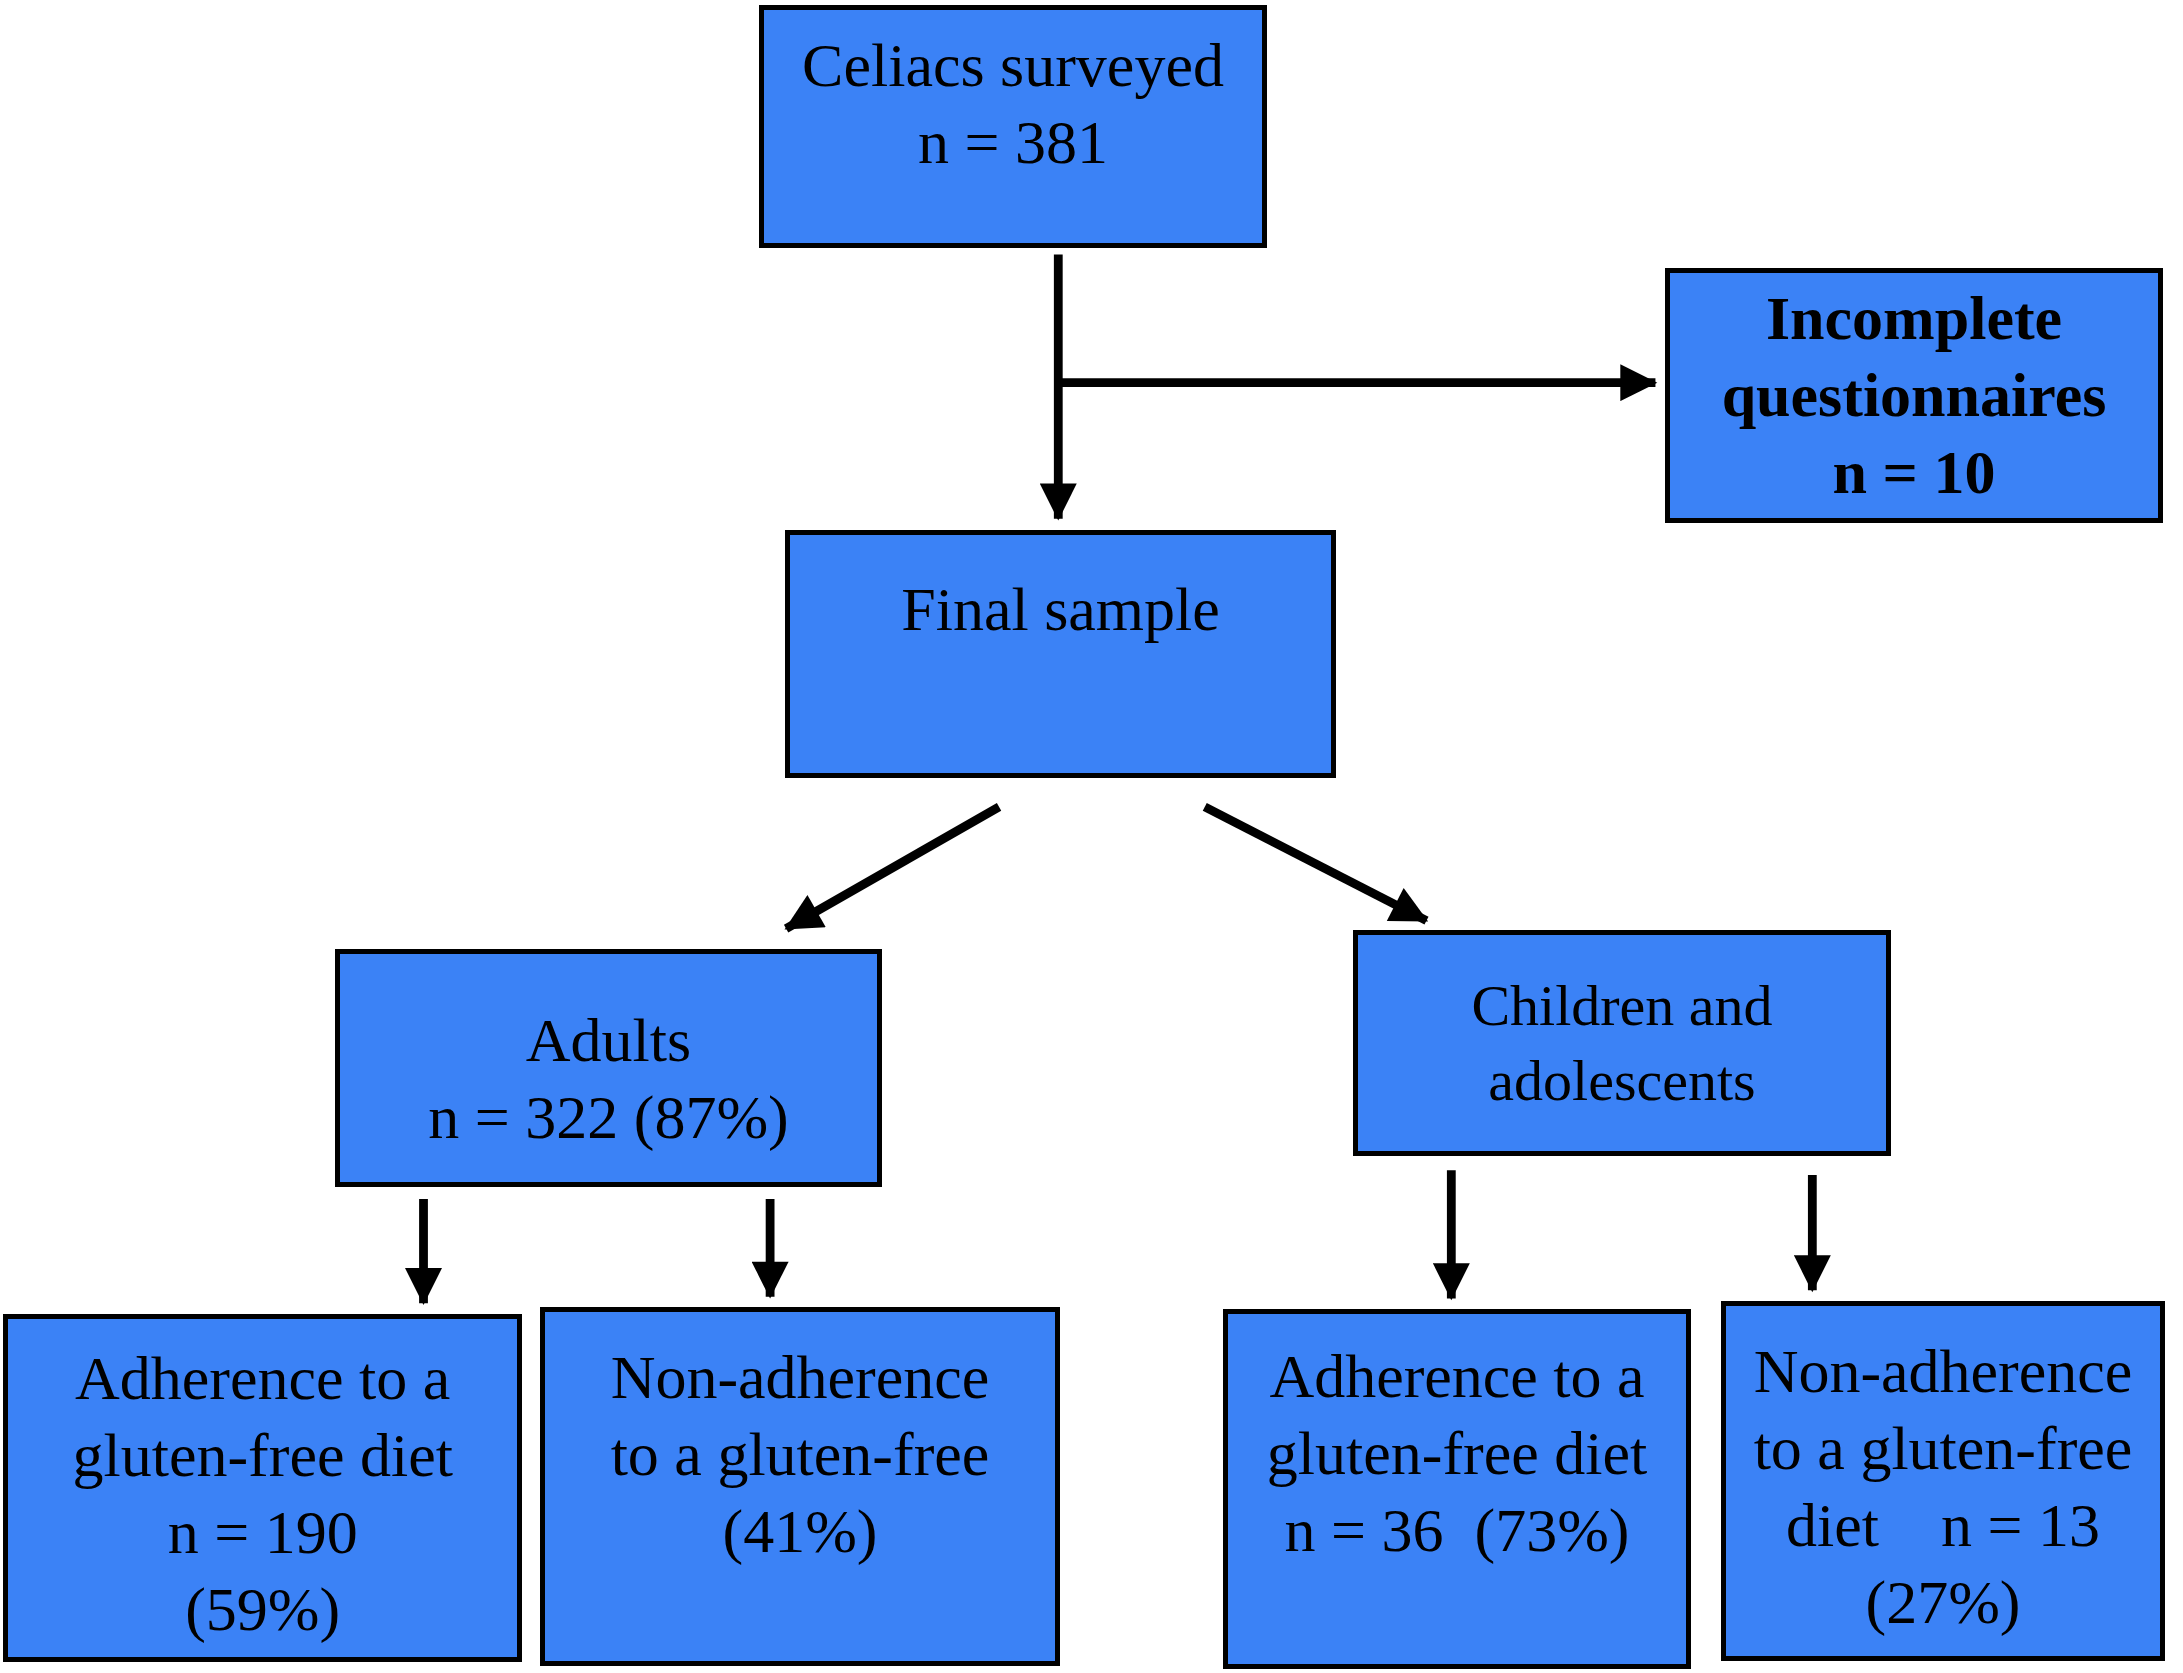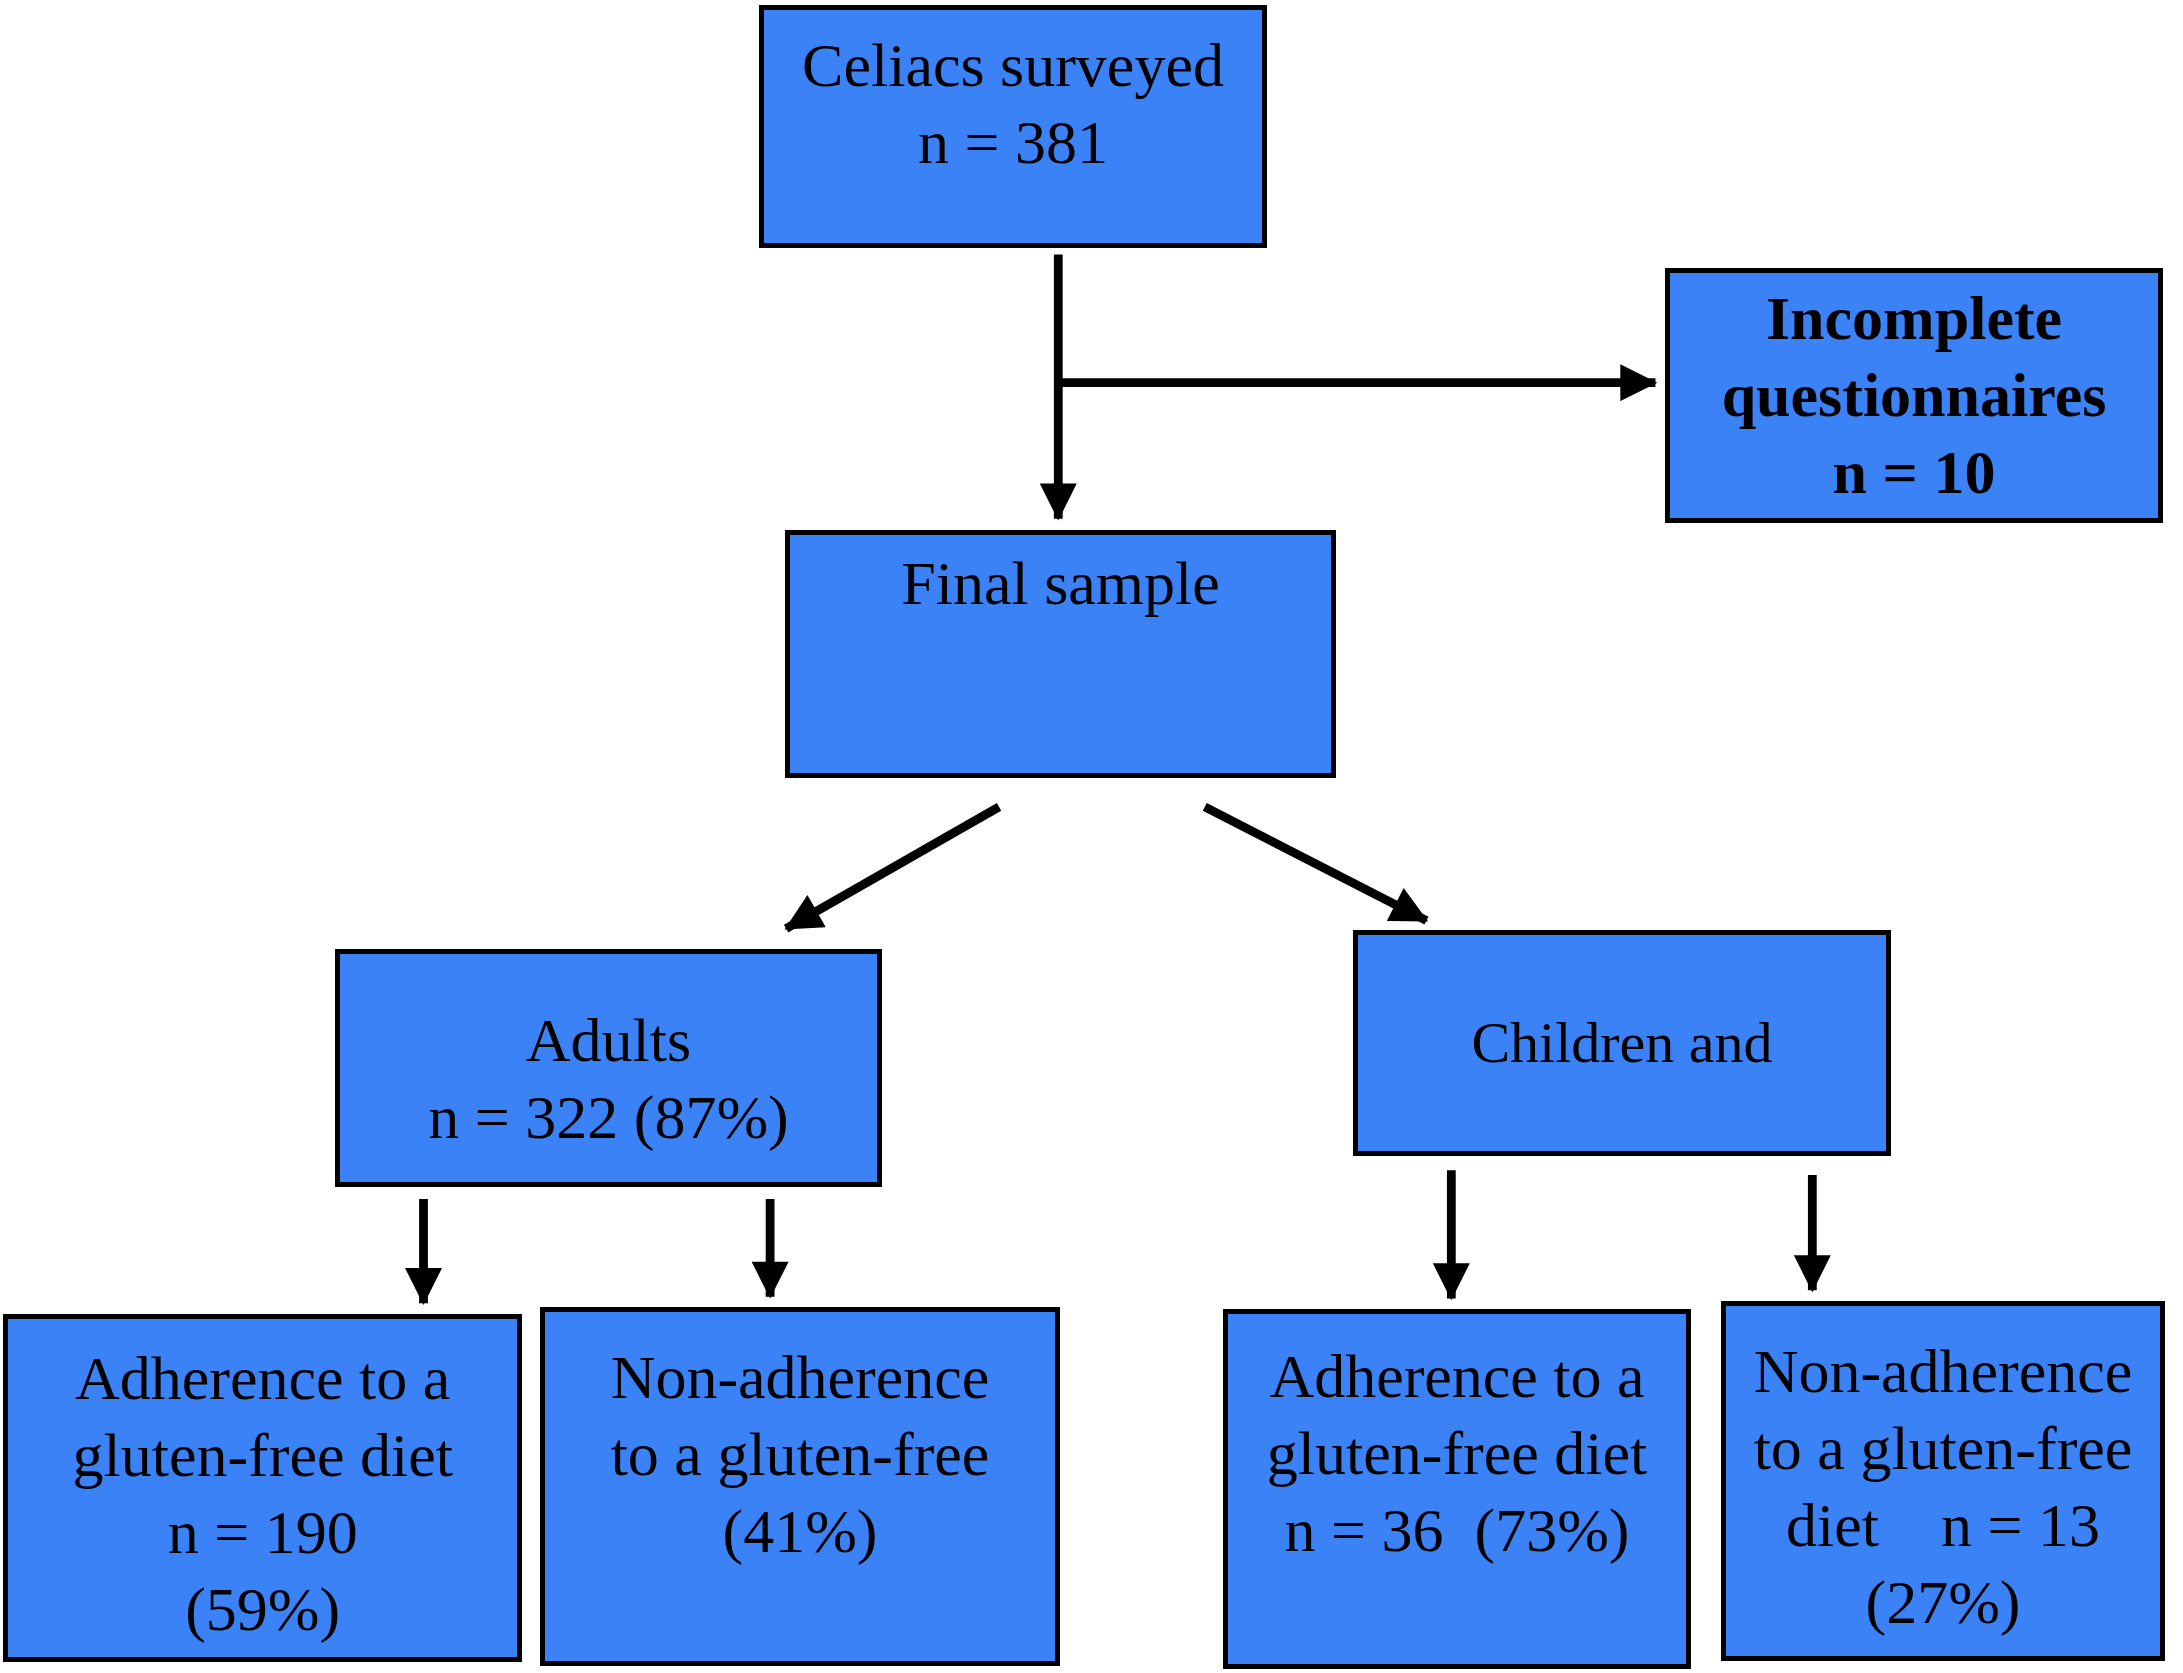--- a/index.html
+++ b/index.html
@@ -40,21 +40,21 @@
     justify-content: flex-start;
     text-align: center;
     font-size: 62px;
     line-height: 1.24;
     z-index: 2;
   }
   .box .line { display: block; white-space: nowrap; }
 
   #b-celiacs          { left: 759px;  top: 4.8px;    width: 508px; height: 243px; padding-top: 17.6px; }
   #b-incomplete       { left: 1665px; top: 268px;  width: 498px; height: 255px; justify-content: center; font-weight: bold; }
-  #b-final            { left: 785px;  top: 530px;  width: 551px; height: 248px; padding-top: 10px; }
+  #b-final            { left: 785px;  top: 530px;  width: 551px; height: 248px; padding-top: 36px; }
   #b-adults           { left: 335px;  top: 949px; width: 547px; height: 238px; padding-top: 48px; }
   #b-children         { left: 1353px; top: 930px; width: 538px; height: 226px; font-size: 58px; line-height: 1.3; justify-content: center; }
   #b-adh-adults       { left: 3.2px;    top: 1314px; width: 519px; height: 348px; padding-top: 21px; }
   #b-nonadh-adults    { left: 540px;  top: 1307px; width: 520px; height: 359px; padding-top: 27px; }
   #b-adh-children     { left: 1223px; top: 1309px; width: 468px; height: 360px; padding-top: 24px; }
   #b-nonadh-children  { left: 1721px; top: 1301px; width: 444px; height: 360px; padding-top: 27px; }
 </style>
 </head>
 <body>
 
@@ -91,20 +91,21 @@
     <span class="line">Final sample</span>
   </div>
 
   <div class="box" id="b-adults">
     <span class="line">Adults</span>
     <span class="line">n = 322 (87%)</span>
   </div>
 
   <div class="box" id="b-children">
     <span class="line">Children and</span>
+    <span class="line">adolescents</span>
   </div>
 
   <div class="box" id="b-adh-adults">
     <span class="line">Adherence to a</span>
     <span class="line">gluten-free diet</span>
     <span class="line">n = 190</span>
     <span class="line">(59%)</span>
   </div>
 
   <div class="box" id="b-nonadh-adults">

